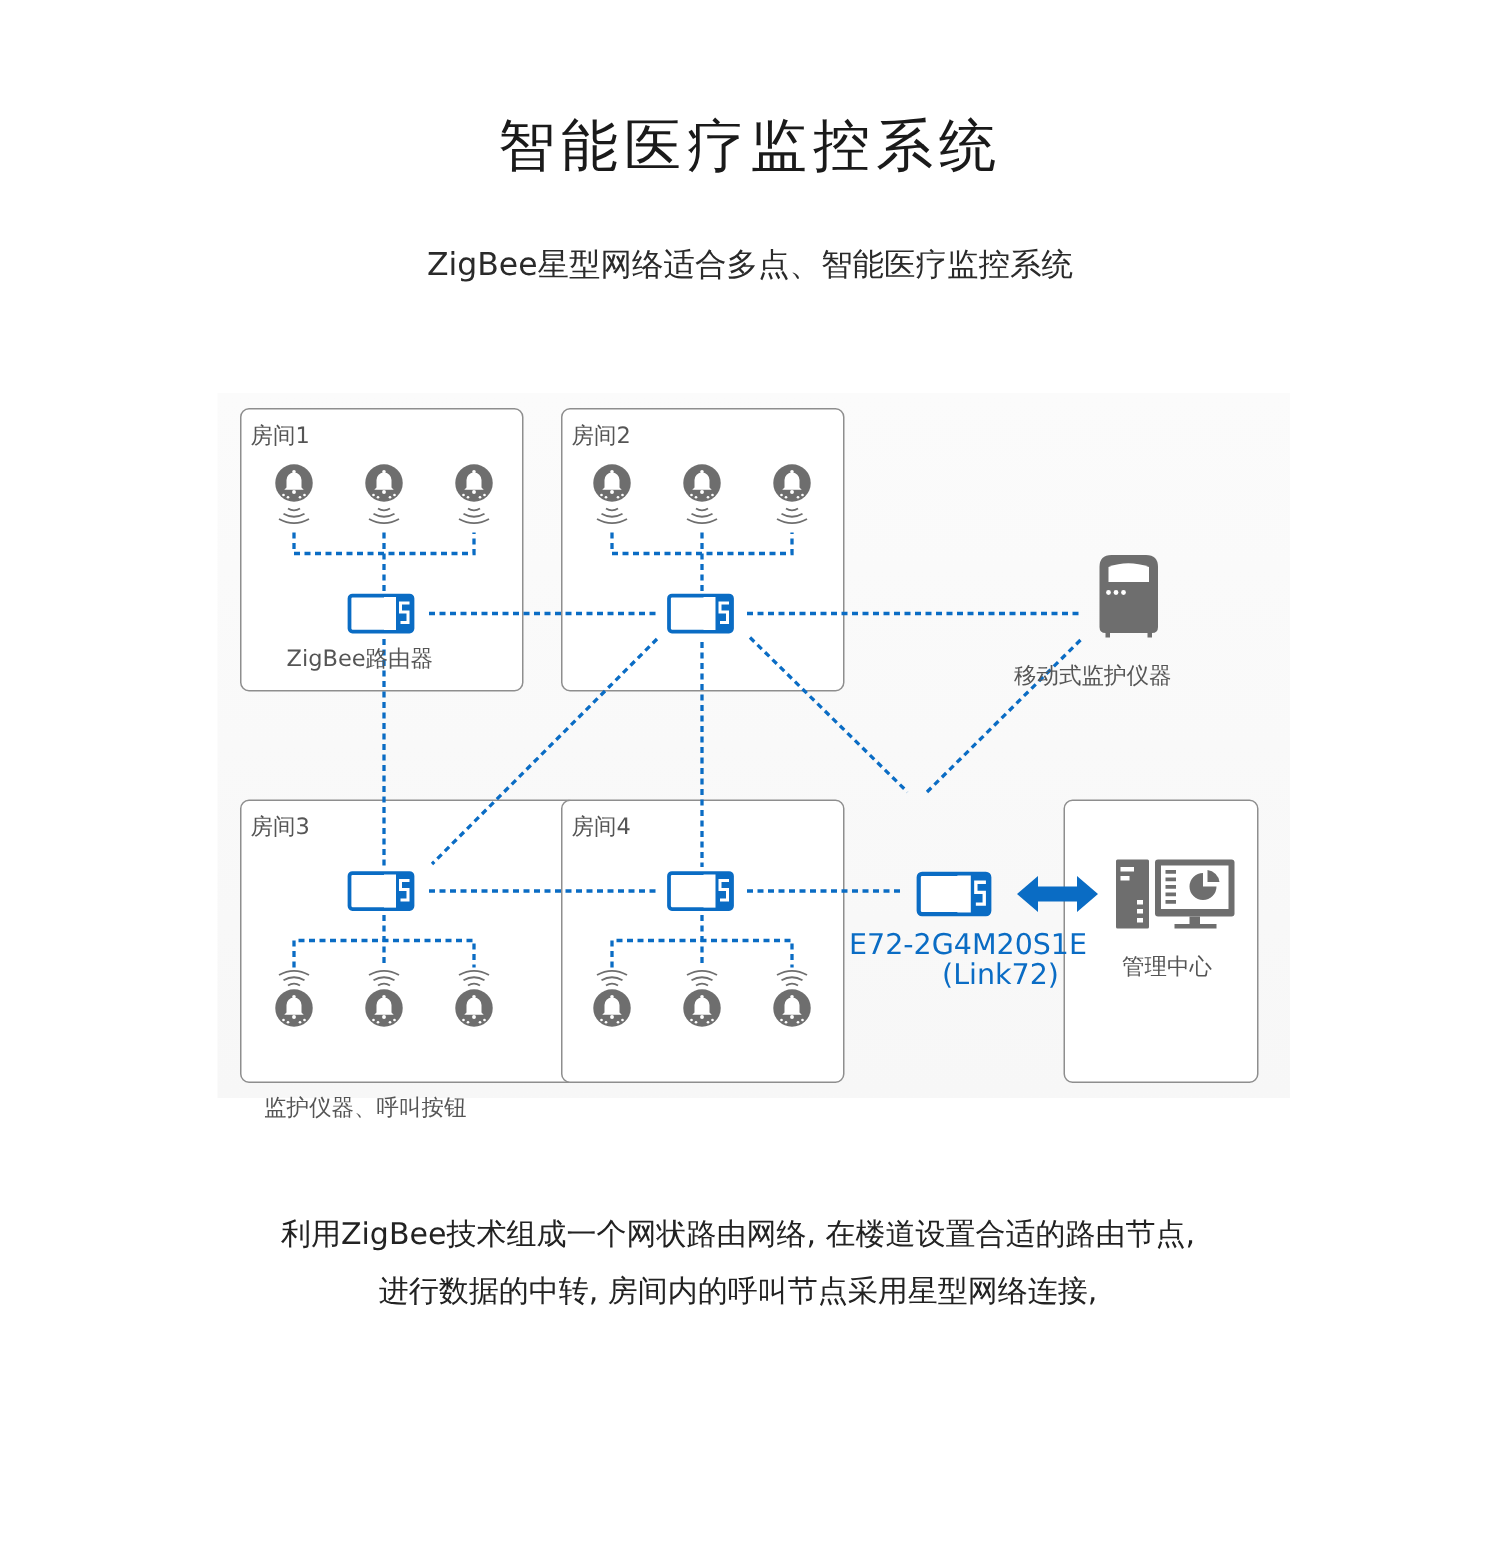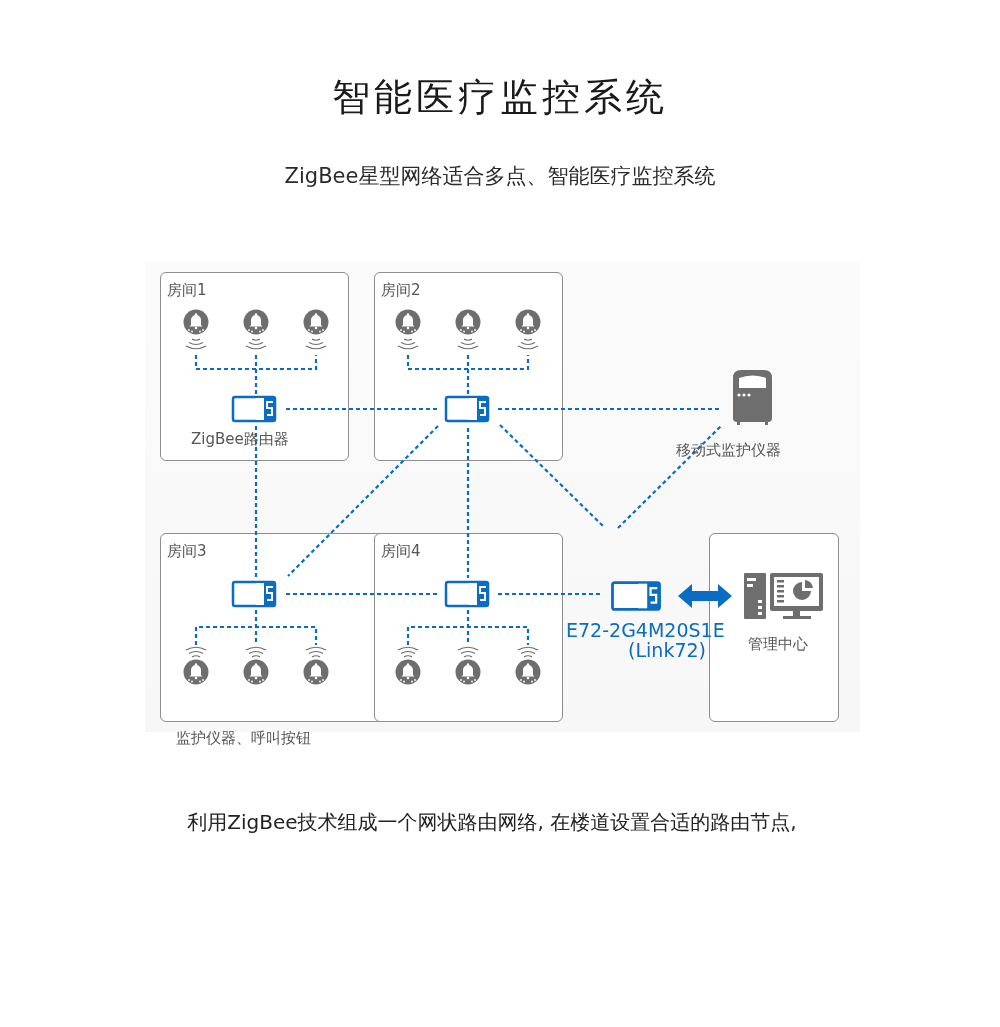--- a/index.html
+++ b/index.html
@@ -212,13 +212,14 @@
 <div class="caption" style="left:176px;top:696px;margin-top:33px;">监护仪器、呼叫按钮</div>
 <div class="caption" style="left:676px;top:441px;">移动式监护仪器</div>
 <div class="caption" style="left:748px;top:635px;text-align:center;">管理中心</div>
 <div class="blue-caption" style="left:566px;top:620px;width:140px;">
   <div>E72-2G4M20S1E</div>
   <div>(Link72)</div>
 </div>
 
 <div class="desc">
   <div>利用ZigBee技术组成一个网状路由网络, 在楼道设置合适的路由节点,</div>
+  <div>进行数据的中转, 房间内的呼叫节点采用星型网络连接,</div>
 </div>
 
 </body></html>

